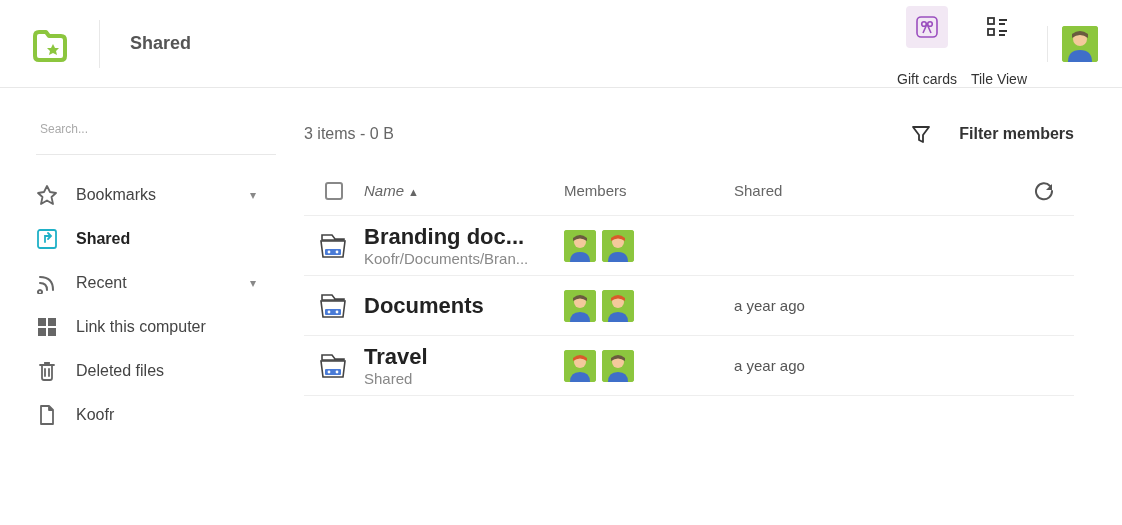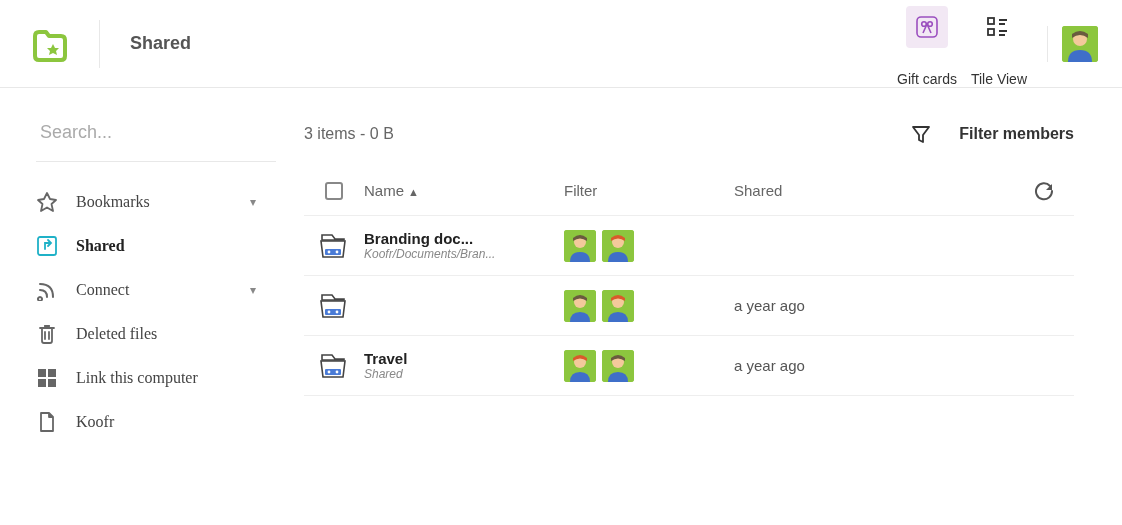--- a/index.html
+++ b/index.html
@@ -79,41 +79,40 @@
     height: calc(525px - 88px);
   }
   .sidebar {
     width: 280px;
     padding: 24px 0 0 0;
     flex: none;
   }
   .search-input {
     border: none;
     border-bottom: 1px solid #e8e8e8;
-    font-size: 18px;
+    font-size: 12px;
     color: #888;
     padding: 10px 4px 18px 4px;
     width: 240px;
     margin-left: 36px;
     outline: none;
   }
   .search-input::placeholder { color: #aaa; }
   .nav {
     margin-top: 18px;
   }
   .nav-item {
     display: flex;
     align-items: center;
     height: 44px;
     padding-left: 36px;
     padding-right: 24px;
     font-size: 16px;
     color: #444;
     cursor: pointer;
-    font-family: Liberation Serif, serif;
   }
   .nav-item .icon {
     width: 22px; height: 22px; margin-right: 18px;
     display: flex; align-items: center; justify-content: center;
   }
   .nav-item.active { font-weight: 600; color: #222; }
   .nav-item .caret { margin-left: auto; color: #888; font-size: 12px; }
 
   
   .content {
@@ -141,21 +140,21 @@
   .table-head {
     display: flex;
     align-items: center;
     height: 50px;
     border-bottom: 1px solid #eee;
     margin-top: 10px;
     color: #666;
     font-size: 15px;
   }
   .col-check { width: 60px; display:flex; justify-content:center;}
-  .col-name  { flex: 0 0 200px; }
+  .col-name  { flex: 0 0 200px; font-style: italic; }
   .col-members { flex: 0 0 170px; }
   .col-shared { flex: 1; }
   .col-reload { width: 40px; text-align: right; }
   .sort-arrow { font-size: 11px; margin-left: 4px;}
   .checkbox {
     width: 18px; height: 18px;
     border: 2px solid #888;
     border-radius: 3px;
     display: inline-block;
     cursor: pointer;
@@ -164,26 +163,26 @@
   .row {
     display: flex;
     align-items: center;
     height: 60px;
     border-bottom: 1px solid #eee;
     font-size: 15px;
   }
   .file-icon-wrap { width: 60px; display:flex; justify-content:flex-end; padding-right:14px;}
   .row .title-block { flex: 0 0 200px; display:flex; flex-direction:column; justify-content:center; overflow:hidden;}
   .row .title-block .fname {
-    font-weight: 700; color: #222; font-size: 15px;
+    font-weight: 700; color: #222; font-size: 22px;
     white-space: nowrap; overflow: hidden; text-overflow: ellipsis;
   }
   .row .title-block .fpath {
-    color: #888; font-size: 12px;
-    white-space: nowrap; overflow: hidden; text-overflow: ellipsis; font-style: italic;
+    color: #888; font-size: 15px;
+    white-space: nowrap; overflow: hidden; text-overflow: ellipsis;
   }
   .row .members { flex: 0 0 170px; display:flex; gap:6px;}
   .row .sharedtxt { flex:1; color:#555;}
   .avatar {
     width: 32px; height: 32px; border-radius: 3px;
     background: #8cc63e; overflow: hidden;
     display: flex; align-items:flex-end; justify-content:center;
   }
   .reload-icon, .funnel-icon { cursor:pointer; }
 
@@ -266,43 +265,43 @@
         </span>
         <span>Shared</span>
       </div>
 
       <div class="nav-item">
         <span class="icon">
           <svg width="22" height="22">
               <path d="M4 18 a2 2 0 1 0 .001 0 M4 11 q7 0 7 7 M4 5 q13 0 13 13" fill="none" stroke="#666" stroke-width="2" stroke-linecap="round"></path>
             </svg>
         </span>
-        <span>Connect</span>
+        <span>Recent</span>
         <span class="caret">▾</span>
-      </div>
-
-      <div class="nav-item">
-        <span class="icon">
-          <svg width="20" height="22">
-              <path d="M3 5 H17 M5 5 V18 Q5 20 7 20 H13 Q15 20 15 18 V5 M8 5 V3 H12 V5 M8 9 V16 M12 9 V16" fill="none" stroke="#666" stroke-width="1.8" stroke-linecap="round"></path>
-            </svg>
-        </span>
-        <span>Deleted files</span>
       </div>
 
       <div class="nav-item">
         <span class="icon">
           <svg width="20" height="20">
               <rect x="1" y="1" width="8" height="8" fill="#666"></rect>
               <rect x="11" y="1" width="8" height="8" fill="#666"></rect>
               <rect x="1" y="11" width="8" height="8" fill="#666"></rect>
               <rect x="11" y="11" width="8" height="8" fill="#666"></rect>
             </svg>
         </span>
         <span>Link this computer</span>
+      </div>
+
+      <div class="nav-item">
+        <span class="icon">
+          <svg width="20" height="22">
+              <path d="M3 5 H17 M5 5 V18 Q5 20 7 20 H13 Q15 20 15 18 V5 M8 5 V3 H12 V5 M8 9 V16 M12 9 V16" fill="none" stroke="#666" stroke-width="1.8" stroke-linecap="round"></path>
+            </svg>
+        </span>
+        <span>Deleted files</span>
       </div>
 
       <div class="nav-item">
         <span class="icon">
           <svg width="20" height="22">
               <path d="M4 2 H12 L16 6 V20 H4 Z M12 2 V6 H16" fill="none" stroke="#666" stroke-width="1.8" stroke-linejoin="round"></path>
             </svg>
         </span>
         <span>Koofr</span>
       </div>
@@ -323,21 +322,21 @@
       </div>
     </div>
 
     <div class="table-head">
       <div class="col-check">
         <span class="checkbox"></span>
       </div>
       <div class="col-name">
         <span>Name</span><span class="sort-arrow">▲</span>
       </div>
-      <div class="col-members">Filter</div>
+      <div class="col-members">Members</div>
       <div class="col-shared">Shared</div>
       <div class="col-reload">
         <span class="reload-icon">
           <svg width="20" height="20">
               <path d="M16 5 A8 8 0 1 0 18 10" fill="none" stroke="#555" stroke-width="2" stroke-linecap="round"></path>
               <path d="M18 3 L18 9 L12 9 Z" fill="#555"></path>
             </svg>
         </span>
       </div>
     </div>
@@ -380,20 +379,21 @@
     <div class="file-icon-wrap">
             <svg width="34" height="34">
     <path d="M6 6 H16 L19 10 H28 V11 H6 Z" fill="none" stroke="#444" stroke-width="1.6"></path>
     <path d="M5 12 H29 L27 28 H7 Z" fill="#fff" stroke="#444" stroke-width="1.6"></path>
     <rect x="9" y="20" width="16" height="6" rx="1" fill="#4a7bd6"></rect>
     <circle cx="13" cy="23" r="1.4" fill="#fff"></circle>
               <circle cx="21" cy="23" r="1.4" fill="#fff"></circle>
   </svg>
           </div>
     <div class="title-block">
+      <span class="fname">Documents</span>
     </div>
     <div class="members">
             <div class="avatar">
               <svg width="32" height="32">
     <rect width="32" height="32" fill="#8cc63e"></rect>
     <circle cx="16" cy="12" r="6" fill="#f4c99b"></circle>
     <path d="M9 8 Q16 2 23 8 L23 11 Q16 6 9 11 Z" fill="#6a5b3f"></path>
     <path d="M6 32 Q6 22 16 22 Q26 22 26 32 Z" fill="#3f6fc9"></path>
   </svg>
             </div>

